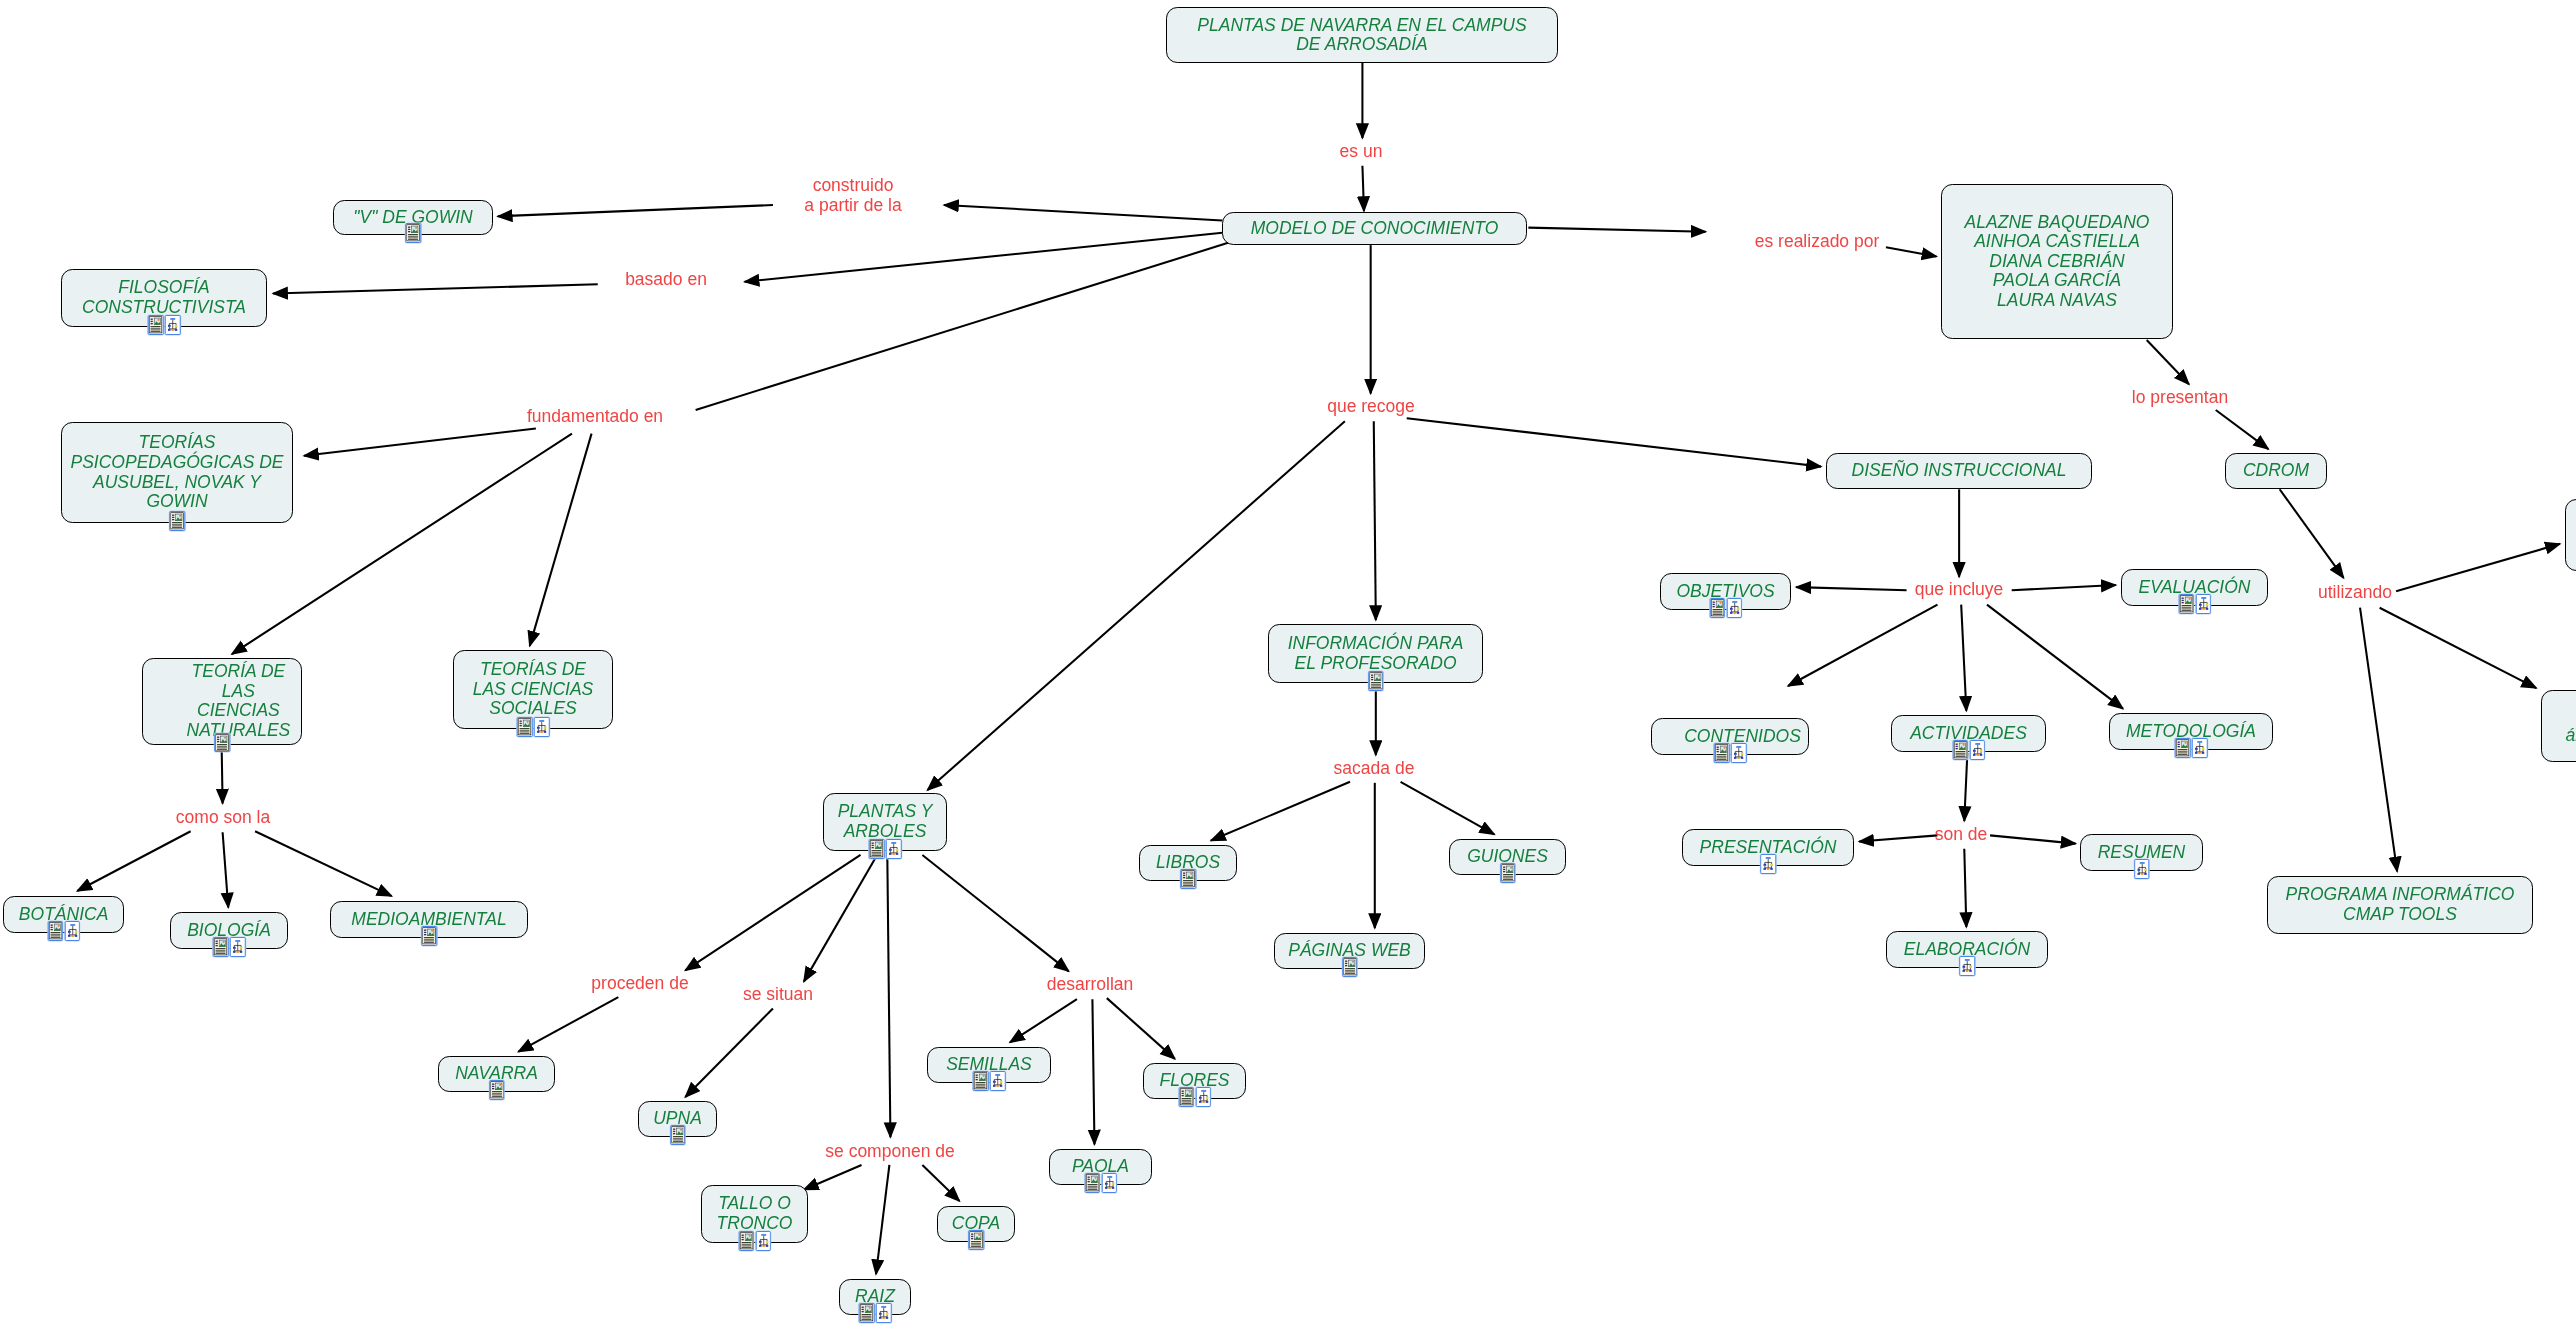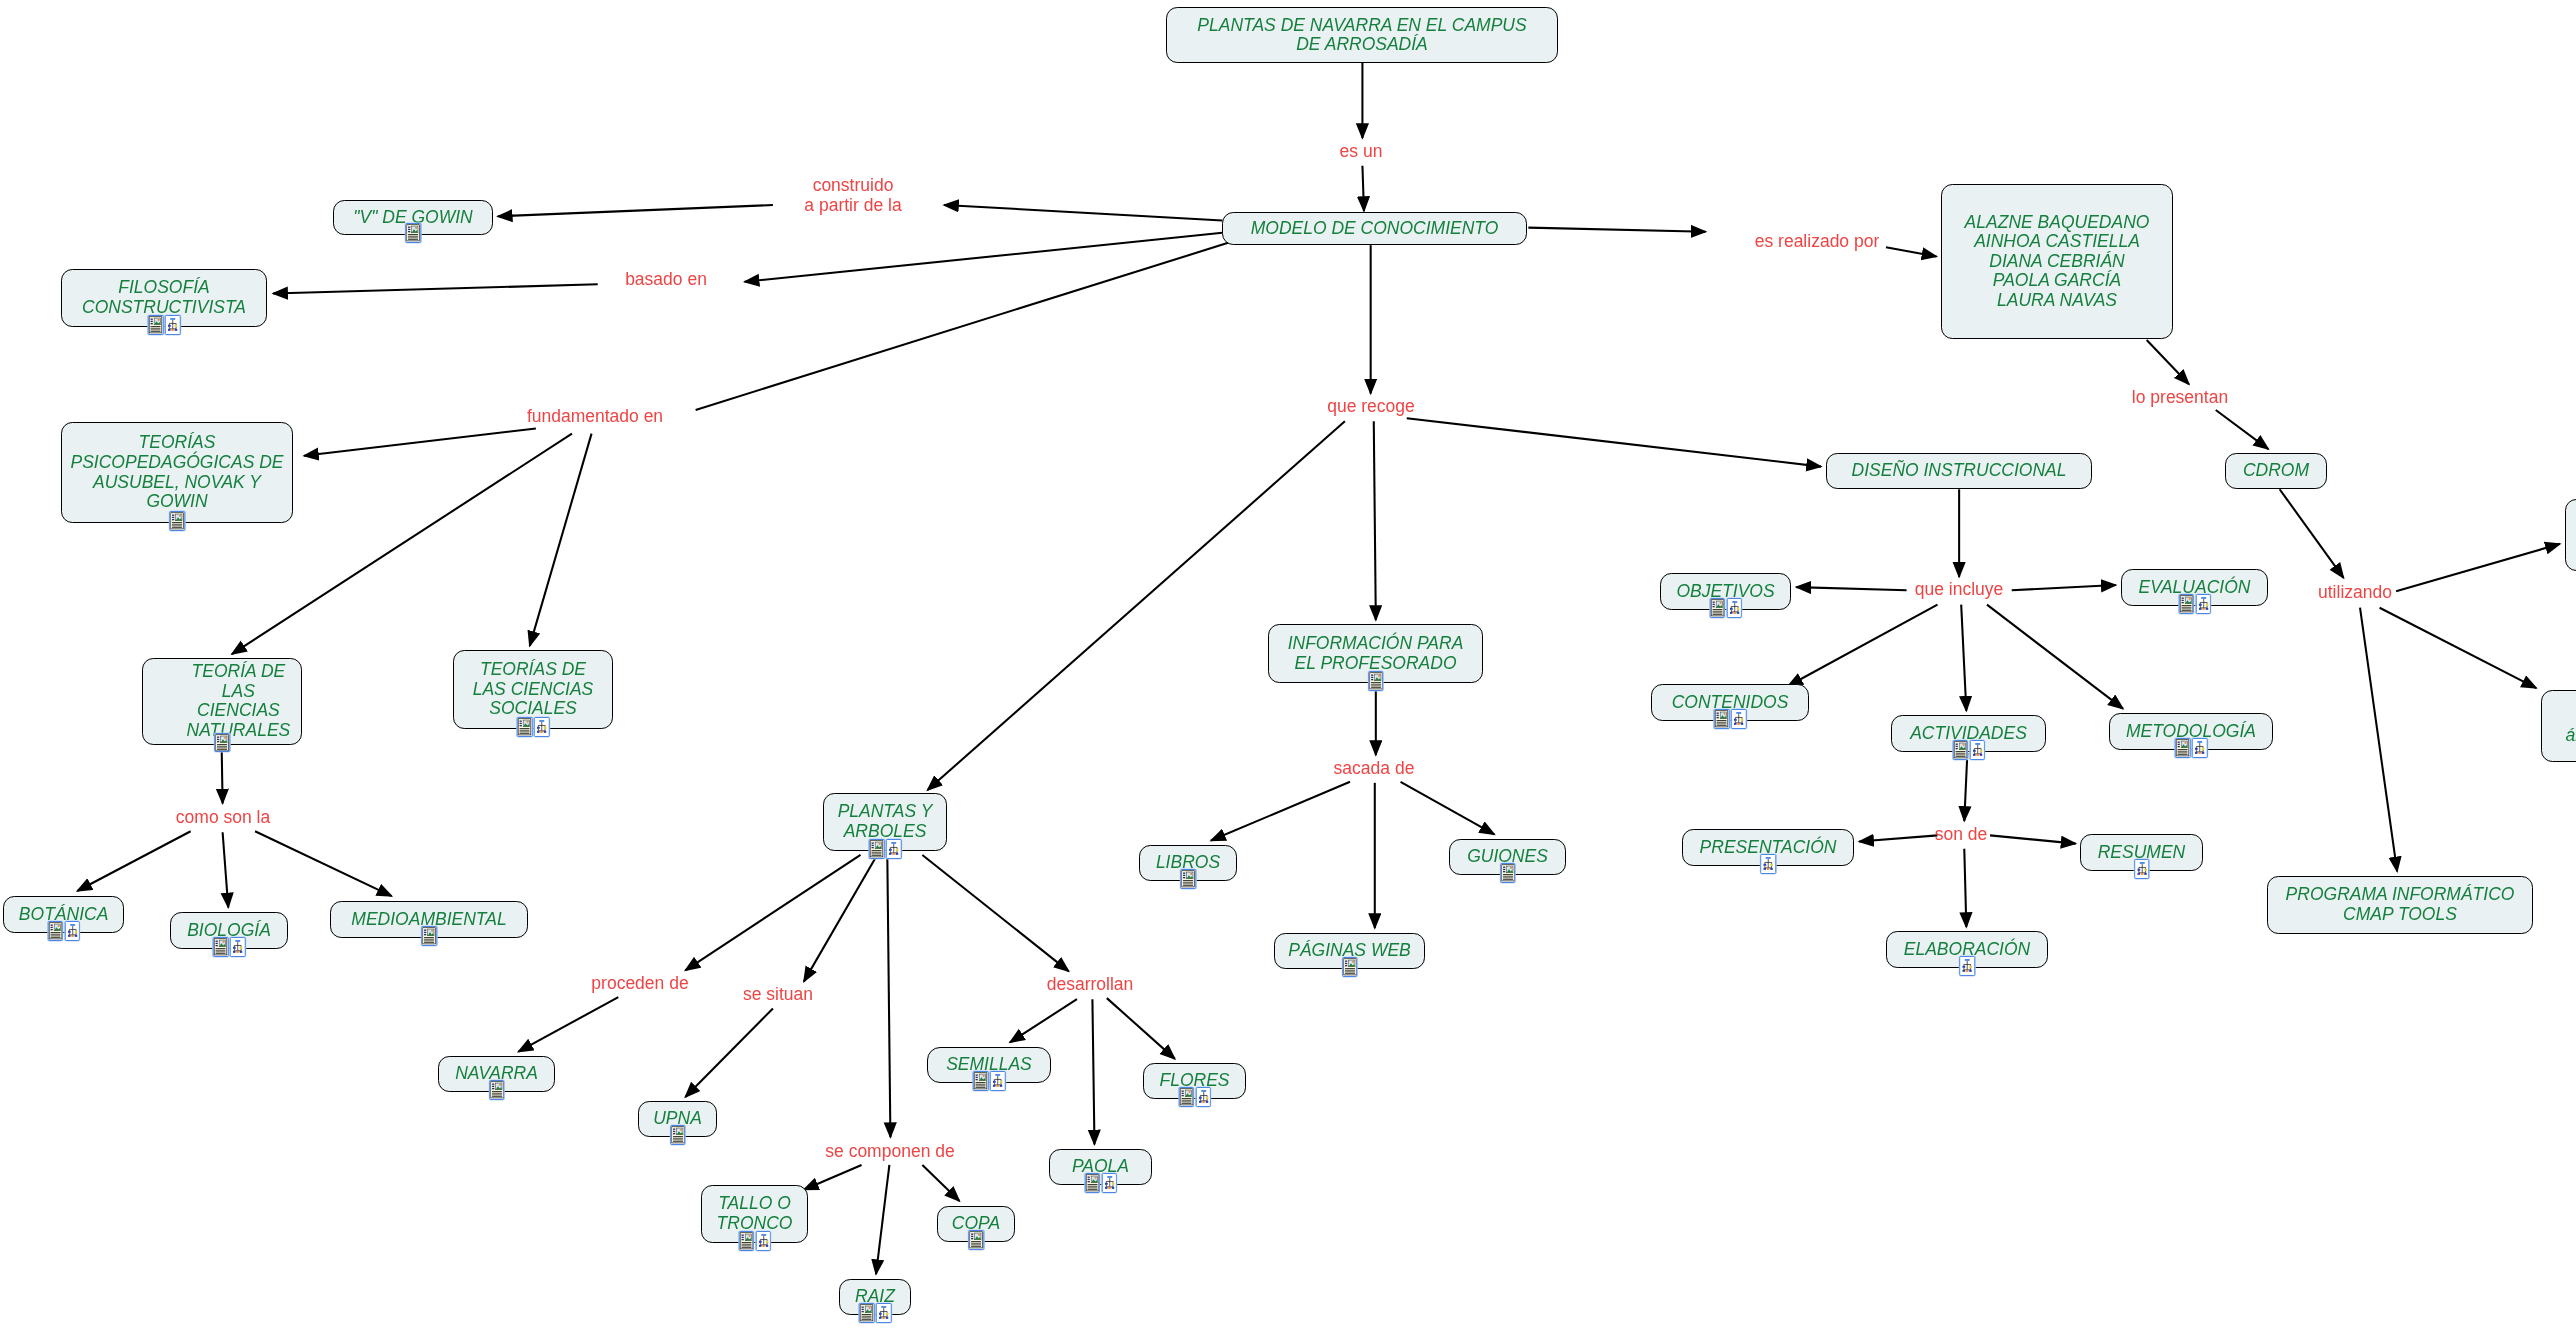--- a/index.html
+++ b/index.html
@@ -341,21 +341,21 @@
               <rect x="4" y="5" width="5" height="3" fill="#2a2a70"></rect>
               <rect x="4" y="10" width="5" height="3" fill="#2a2a70"></rect>
               <rect x="4" y="15" width="5" height="3" fill="#2a2a70"></rect>
               <rect x="12" y="4" width="14" height="15" fill="#cfe6f7" stroke="#1a1a1a" stroke-width="1"></rect>
               <circle cx="22" cy="8" r="2.4" fill="#f08a24"></circle>
               <path d="M12 19 L17 11 L21 16 L24 13 L26 19 z" fill="#2f7a34"></path>
               <rect x="4" y="22" width="22" height="2.4" fill="#1a1a1a"></rect>
               <rect x="4" y="27" width="22" height="2.4" fill="#1a1a1a"></rect>
               <rect x="4" y="32" width="22" height="2.4" fill="#1a1a1a"></rect>
             </svg></span></div></div>
-      <div class="node" style="left: 927px; top: 1047px; width: 124px; min-height: 36px; font-size: 17.5px; background: rgb(233, 241, 243); border-color: rgb(0, 0, 0); border-radius: 13px;"><span class="lbl">SEMILLAS</span><div class="icons"><span class="ic"><svg viewBox="0 0 30 38">
+      <div class="node" style="left: 927px; top: 1047px; width: 124px; min-height: 36px; font-size: 17.5px; background: rgb(233, 241, 243); border-color: rgb(0, 0, 0);"><span class="lbl">SEMILLAS</span><div class="icons"><span class="ic"><svg viewBox="0 0 30 38">
               <rect x="1" y="1" width="28" height="36" fill="#fdfbe4" stroke="#1a1a1a" stroke-width="1.6"></rect>
               <rect x="4" y="5" width="5" height="3" fill="#2a2a70"></rect>
               <rect x="4" y="10" width="5" height="3" fill="#2a2a70"></rect>
               <rect x="4" y="15" width="5" height="3" fill="#2a2a70"></rect>
               <rect x="12" y="4" width="14" height="15" fill="#cfe6f7" stroke="#1a1a1a" stroke-width="1"></rect>
               <circle cx="22" cy="8" r="2.4" fill="#f08a24"></circle>
               <path d="M12 19 L17 11 L21 16 L24 13 L26 19 z" fill="#2f7a34"></path>
               <rect x="4" y="22" width="22" height="2.4" fill="#1a1a1a"></rect>
               <rect x="4" y="27" width="22" height="2.4" fill="#1a1a1a"></rect>
               <rect x="4" y="32" width="22" height="2.4" fill="#1a1a1a"></rect>
@@ -579,21 +579,21 @@
               <path d="M8 16 L23 16" stroke="#1a1a1a" stroke-width="1.6"></path>
               <path d="M8 16 L8 20 M15.5 16 L15.5 20 M23 16 L23 20" stroke="#1a1a1a" stroke-width="1.6"></path>
               <rect x="5" y="19" width="6" height="4.5" fill="#2a3fb0"></rect>
               <rect x="20" y="19" width="6" height="4.5" fill="#e3d44a"></rect>
               <path d="M8 23.5 L8 28 M23 23.5 L23 28 M15.5 20 L15.5 28" stroke="#1a1a1a" stroke-width="1.6"></path>
               <path d="M8 28 L23 28" stroke="#1a1a1a" stroke-width="1.6"></path>
               <rect x="5" y="28" width="5.5" height="4.5" fill="#2a3fb0"></rect>
               <rect x="12.5" y="28" width="5.5" height="4.5" fill="#f08a24"></rect>
               <rect x="20" y="28" width="5.5" height="4.5" fill="#2a3fb0"></rect>
             </svg></span></div></div>
-      <div class="node" style="left: 1651px; top: 684px; width: 158px; min-height: 37px; font-size: 17.5px; background: rgb(233, 241, 243); border-color: rgb(0, 0, 0);"><span class="lbl">CONTENIDOS</span><div class="icons"><span class="ic"><svg viewBox="0 0 30 38">
+      <div class="node" style="left: 1651px; top: 718px; width: 158px; min-height: 37px; font-size: 17.5px; background: rgb(233, 241, 243); border-color: rgb(0, 0, 0); text-align: right;"><span class="lbl">CONTENIDOS</span><div class="icons"><span class="ic"><svg viewBox="0 0 30 38">
               <rect x="1" y="1" width="28" height="36" fill="#fdfbe4" stroke="#1a1a1a" stroke-width="1.6"></rect>
               <rect x="4" y="5" width="5" height="3" fill="#2a2a70"></rect>
               <rect x="4" y="10" width="5" height="3" fill="#2a2a70"></rect>
               <rect x="4" y="15" width="5" height="3" fill="#2a2a70"></rect>
               <rect x="12" y="4" width="14" height="15" fill="#cfe6f7" stroke="#1a1a1a" stroke-width="1"></rect>
               <circle cx="22" cy="8" r="2.4" fill="#f08a24"></circle>
               <path d="M12 19 L17 11 L21 16 L24 13 L26 19 z" fill="#2f7a34"></path>
               <rect x="4" y="22" width="22" height="2.4" fill="#1a1a1a"></rect>
               <rect x="4" y="27" width="22" height="2.4" fill="#1a1a1a"></rect>
               <rect x="4" y="32" width="22" height="2.4" fill="#1a1a1a"></rect>

